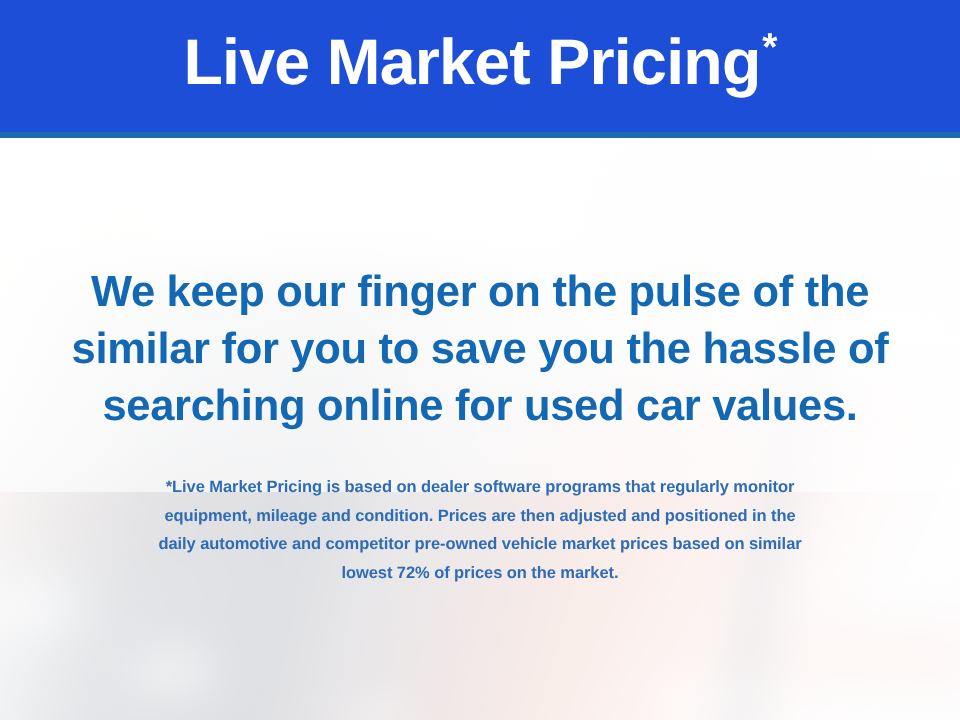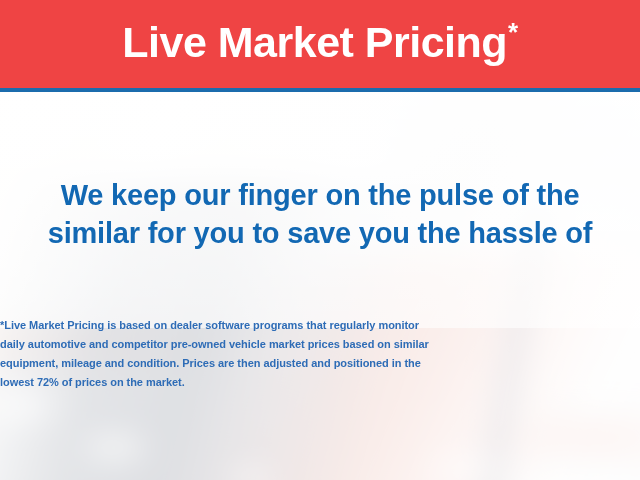--- a/index.html
+++ b/index.html
@@ -124,21 +124,21 @@
     background: linear-gradient(to bottom, rgba(255,255,255,0.94), rgba(255,255,255,0.62));
   }
 
   
   .banner {
     position: absolute;
     left: 0;
     top: 0;
     width: 640px;
     height: 92px;
-    background: #ef4444;
+    background: #1d4ed8;
     box-sizing: border-box;
     border-bottom: 4px solid #1b6cad;
     display: flex;
     align-items: center;
     justify-content: center;
     z-index: 5;
   }
   .banner-title {
     color: #ffffff;
     font-size: 43px;
@@ -172,21 +172,21 @@
   }
   .headline .ln { display: block; white-space: nowrap; }
 
   
   .disclaimer {
     position: absolute;
     left: 0;
     top: 316px;
     width: 640px;
     z-index: 4;
-    text-align: left;
+    text-align: center;
     color: #2e6cb6;
     font-size: 11px;
     font-weight: bold;
     line-height: 19px;
     letter-spacing: -0.05px;
   }
   .disclaimer .ln { display: block; white-space: nowrap; }
 </style>
 </head>
 <body>
@@ -206,22 +206,23 @@
     <div class="bg-wash-top"></div>
   </div>
 
   <div class="banner">
     <div class="banner-title"><span>Live Market Pricing</span><span class="star">*</span></div>
   </div>
 
   <div class="headline">
     <span class="ln">We keep our finger on the pulse of the</span>
     <span class="ln">similar for you to save you the hassle of</span>
+    <span class="ln">searching online for used car values.</span>
   </div>
 
   <div class="disclaimer">
     <span class="ln">*Live Market Pricing is based on dealer software programs that regularly monitor</span>
+    <span class="ln">equipment, mileage and condition. Prices are then adjusted and positioned in the</span>
     <span class="ln">daily automotive and competitor pre-owned vehicle market prices based on similar</span>
-    <span class="ln">equipment, mileage and condition. Prices are then adjusted and positioned in the</span>
     <span class="ln">lowest 72% of prices on the market.</span>
   </div>
 
 </div>
 
 </body></html>

